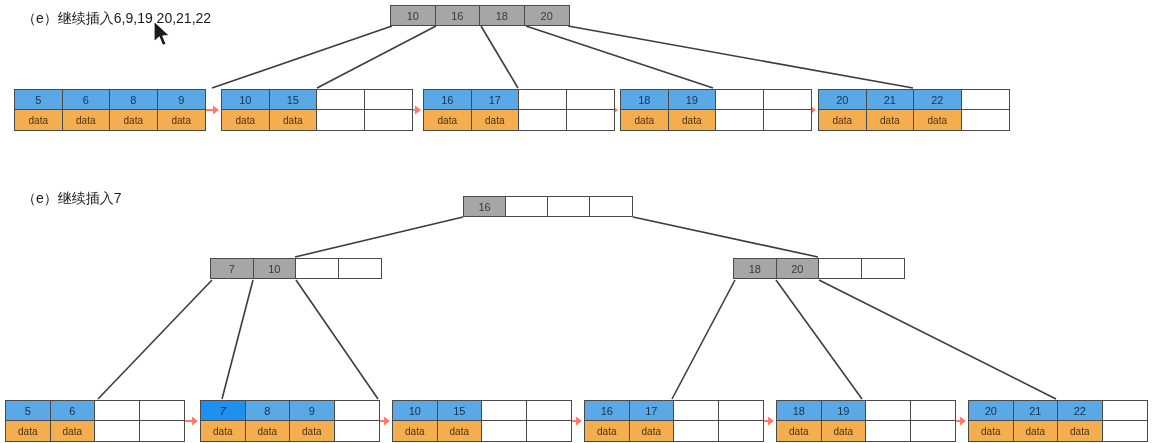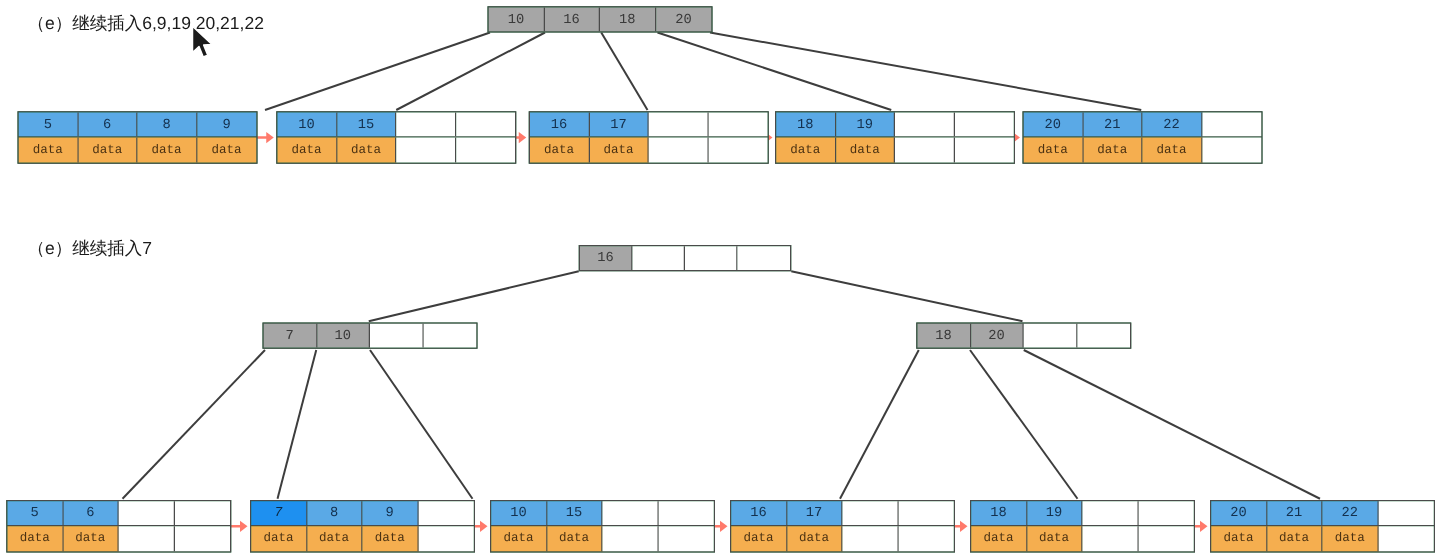--- a/index.html
+++ b/index.html
@@ -19,23 +19,22 @@
     white-space:nowrap;
     letter-spacing:0px;
   }
 
   
   .node{
     position:absolute;
     box-sizing:border-box;
     display:flex;
     border:1.5px solid #4a4a4a;
-    background:#15803d;
+    background:#84cc16;
     z-index:3;
-    font-family:Liberation Mono, monospace;
   }
   .node .cell{
     box-sizing:border-box;
     display:flex;
     align-items:center;
     justify-content:center;
     font-size:11px;
     color:#333333;
     border-right:1.5px solid #4a4a4a;
     background:#ffffff;

